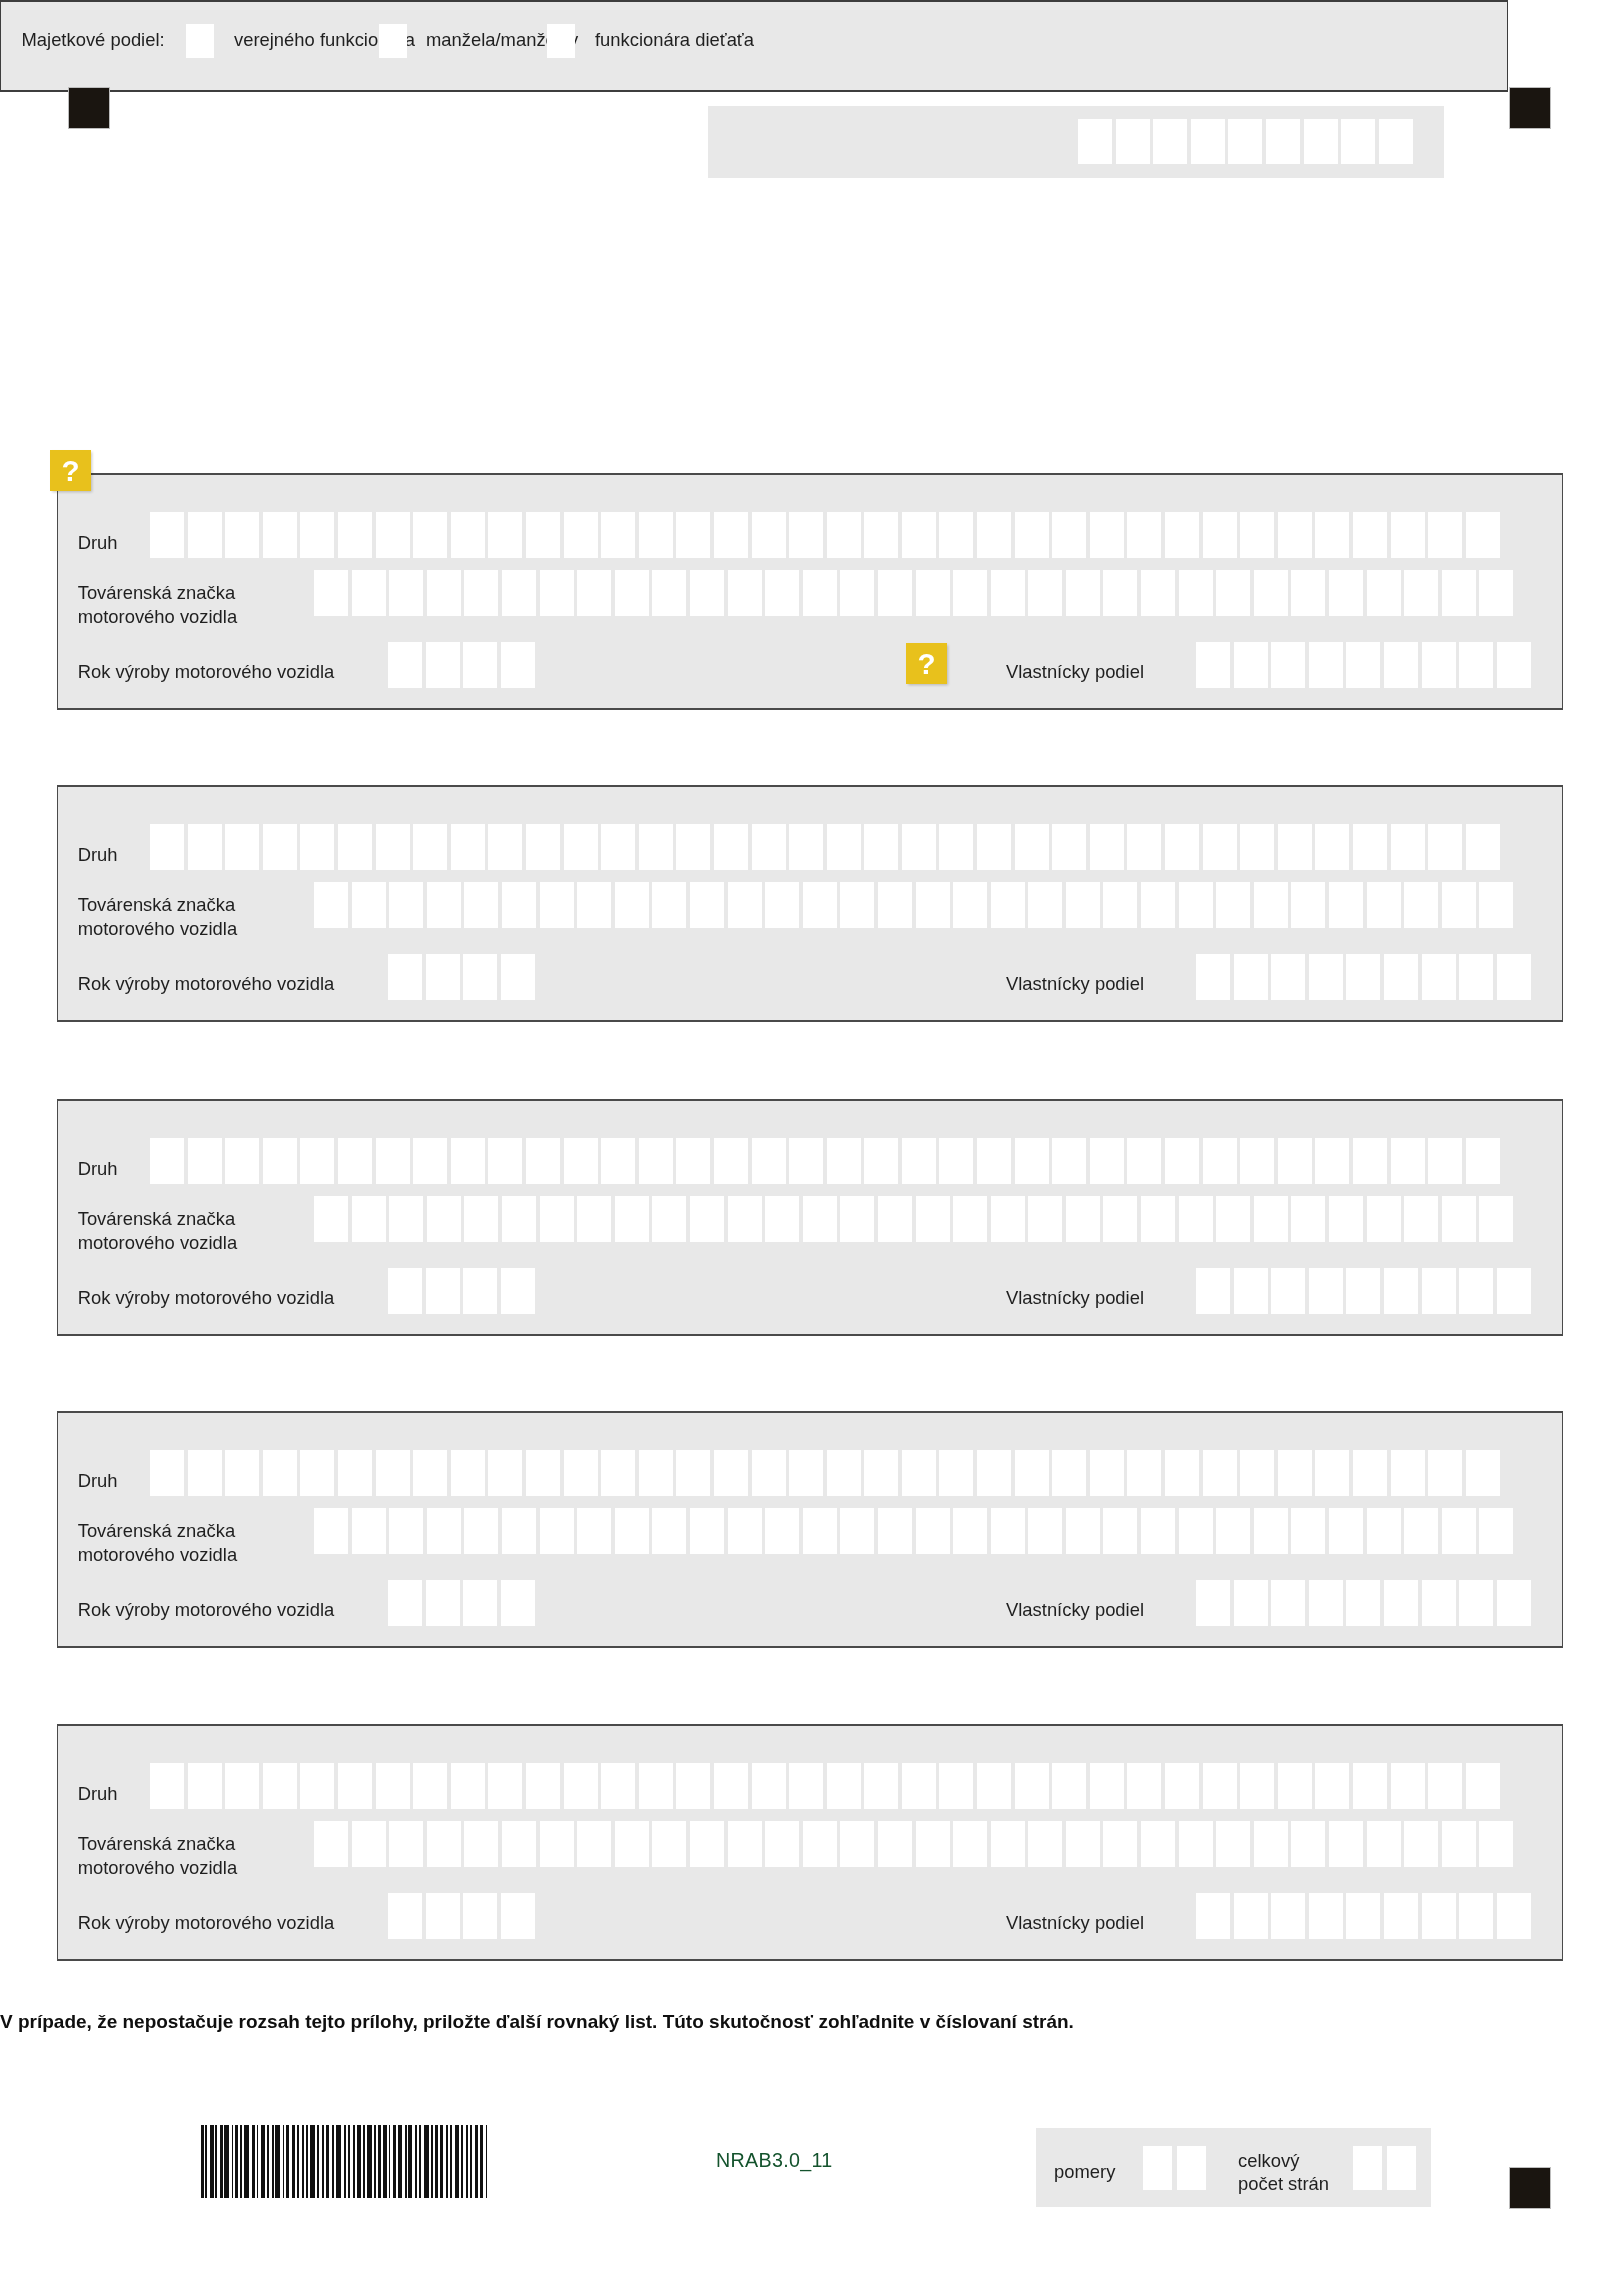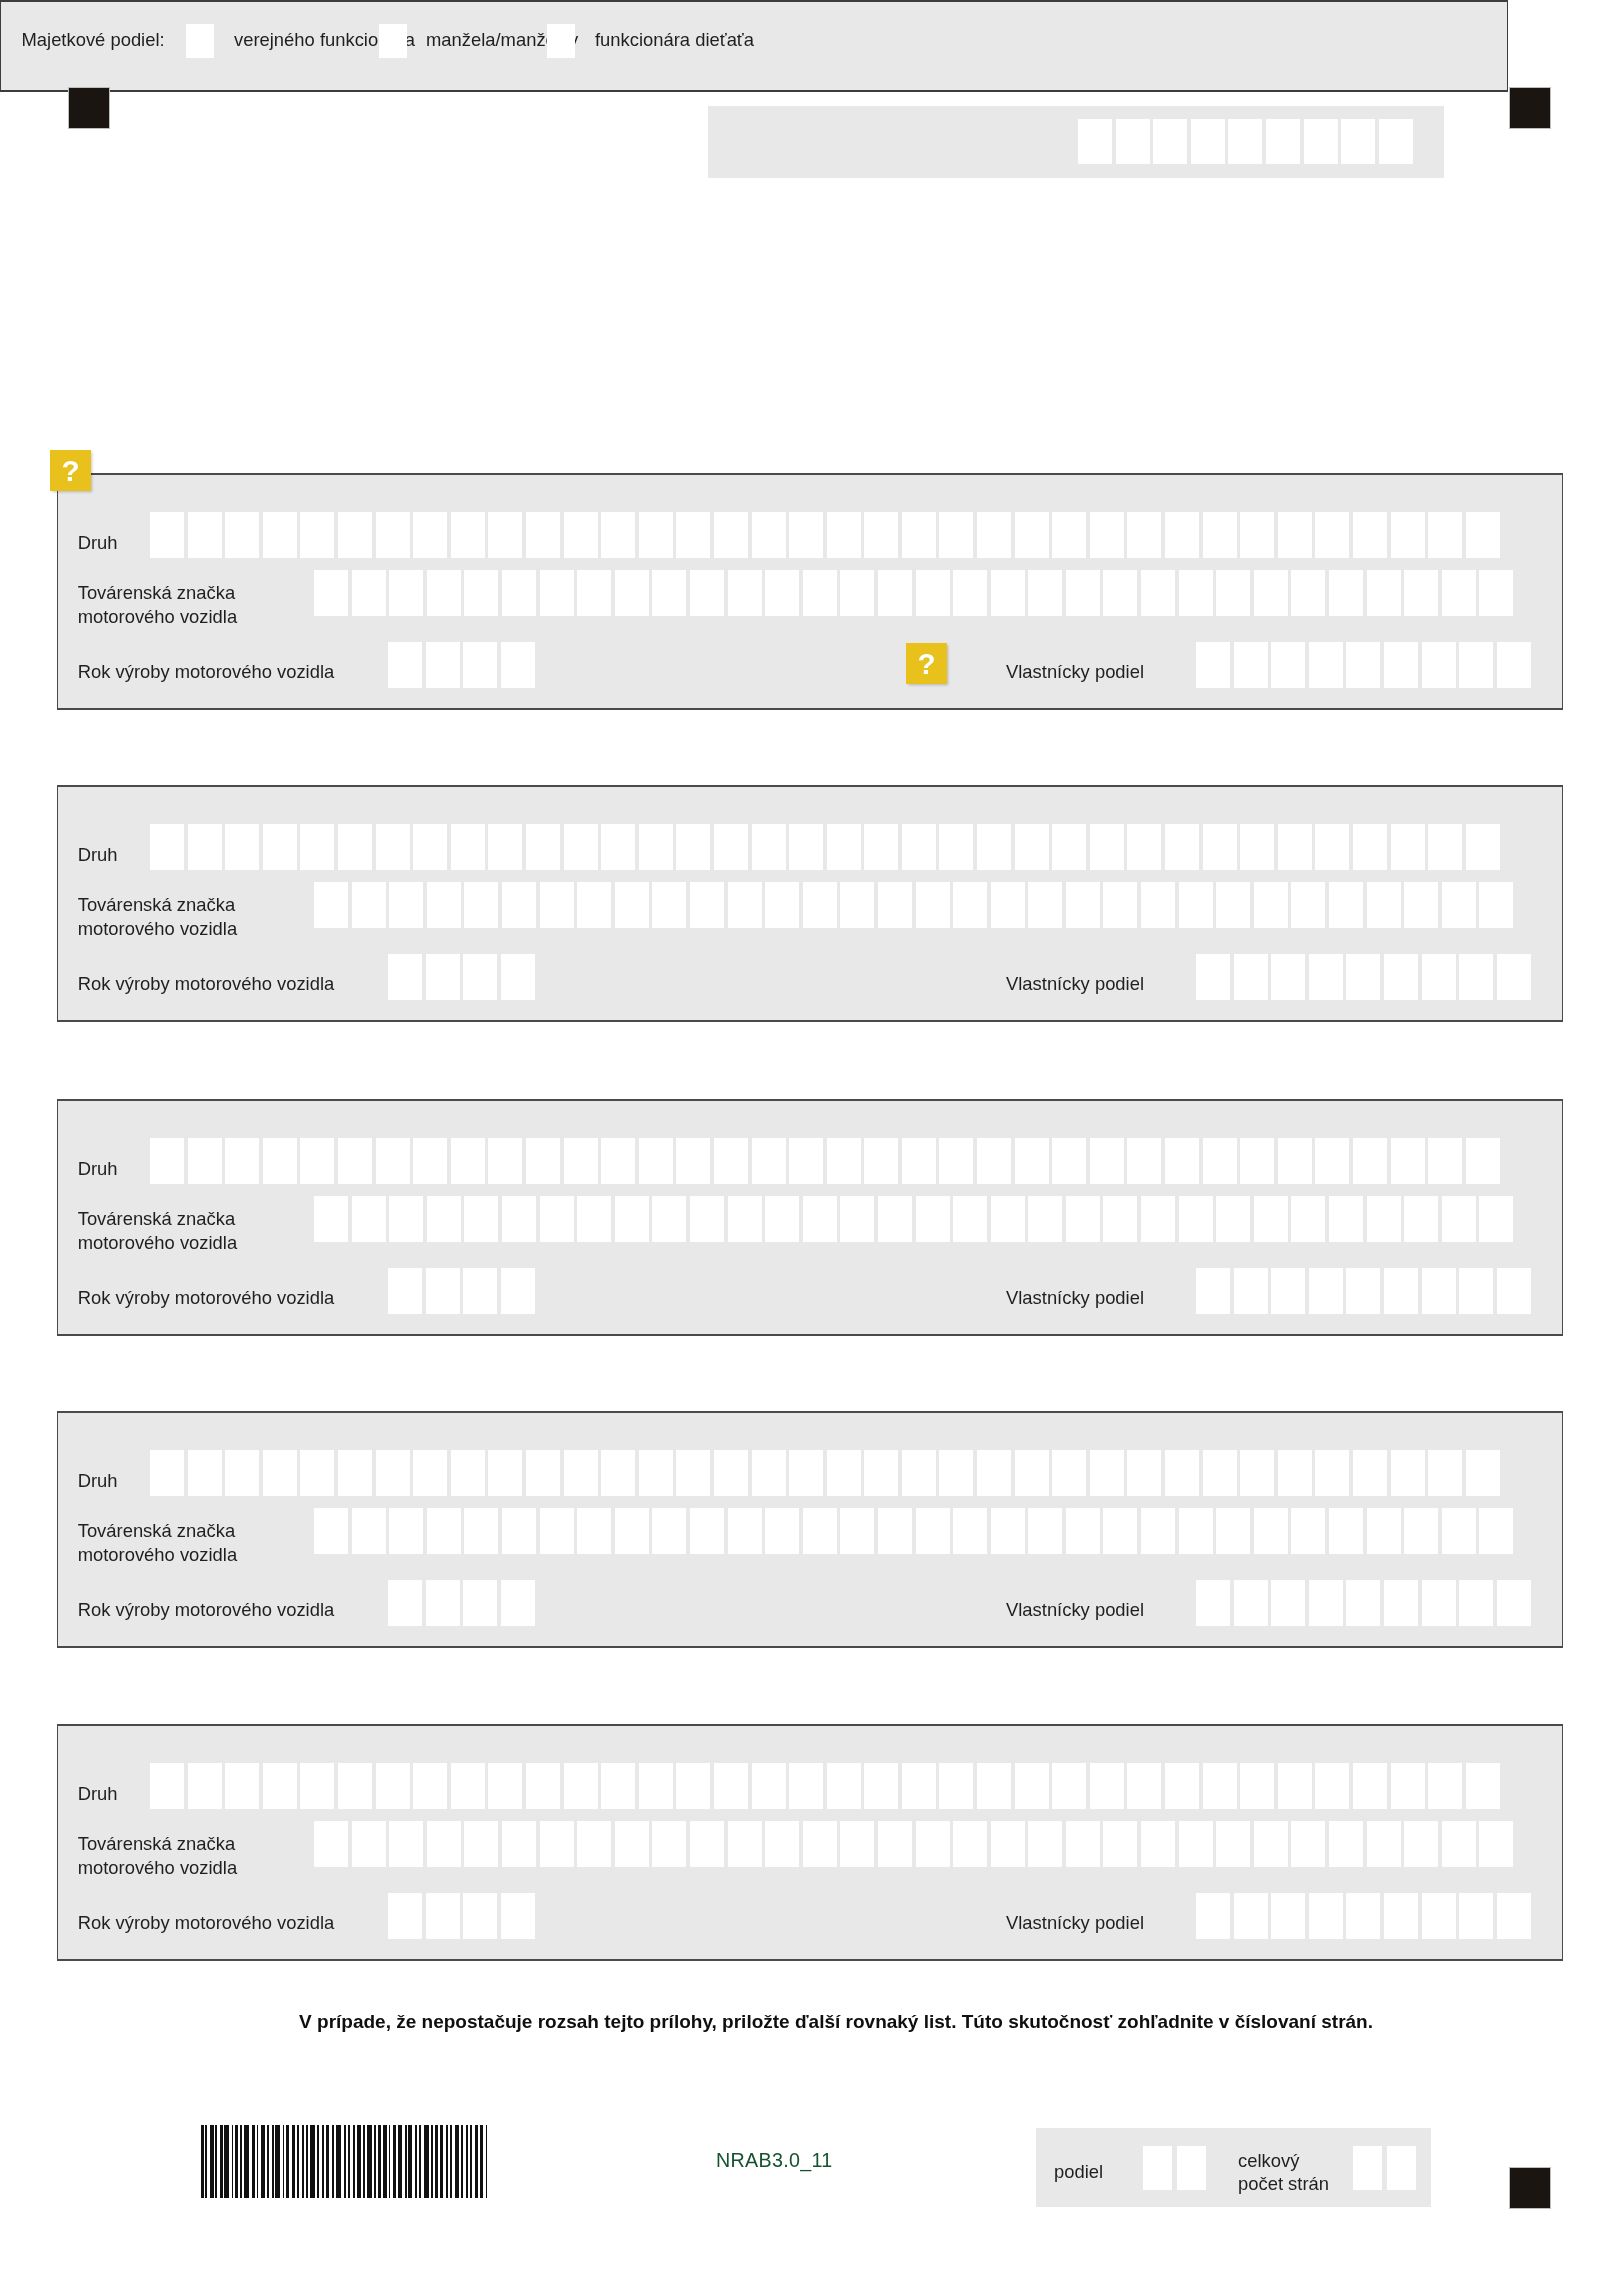--- a/index.html
+++ b/index.html
@@ -164,21 +164,21 @@
   }
   #help-badge-druh   { left: 50px; top: 450px; }
   #help-badge-podiel { left: 906px; top: 643px; }
 
   
   #footer-note {
     position: absolute;
     left: 0;
     top: 2011px;
     width: 1373px;
-    text-align: right;
+    text-align: left;
     font-size: 19px;
     font-weight: bold;
     color: #0f0f0f;
   }
 
   
   #barcode {
     position: absolute;
     left: 201px;
     top: 2125px;
@@ -753,21 +753,21 @@
         </div>
       </div>
     </div>
 
   <div id="footer-note">V prípade, že nepostačuje rozsah tejto prílohy, priložte ďalší rovnaký list. Túto skutočnosť zohľadnite v číslovaní strán.</div>
 
   <div id="barcode"><span style="width: 2.7px; margin-right: 1.8px;"></span><span style="width: 1.8px; margin-right: 2.7px;"></span><span style="width: 3.6px; margin-right: 1.8px;"></span><span style="width: 1.8px; margin-right: 2.7px;"></span><span style="width: 2.7px; margin-right: 1.8px;"></span><span style="width: 4.5px; margin-right: 2.7px;"></span><span style="width: 1.8px; margin-right: 1.8px;"></span><span style="width: 2.7px; margin-right: 2.7px;"></span><span style="width: 1.8px; margin-right: 1.8px;"></span><span style="width: 5.4px; margin-right: 2.7px;"></span><span style="width: 2.7px; margin-right: 1.8px;"></span><span style="width: 1.8px; margin-right: 2.7px;"></span><span style="width: 3.6px; margin-right: 1.8px;"></span><span style="width: 2.7px; margin-right: 2.7px;"></span><span style="width: 1.8px; margin-right: 1.8px;"></span><span style="width: 4.5px; margin-right: 2.7px;"></span><span style="width: 1.8px; margin-right: 1.8px;"></span><span style="width: 2.7px; margin-right: 2.7px;"></span><span style="width: 3.6px; margin-right: 1.8px;"></span><span style="width: 1.8px; margin-right: 2.7px;"></span><span style="width: 2.7px; margin-right: 1.8px;"></span><span style="width: 1.8px; margin-right: 2.7px;"></span><span style="width: 4.5px; margin-right: 1.8px;"></span><span style="width: 2.7px; margin-right: 2.7px;"></span><span style="width: 1.8px; margin-right: 1.8px;"></span><span style="width: 3.6px; margin-right: 2.7px;"></span><span style="width: 1.8px; margin-right: 1.8px;"></span><span style="width: 5.4px; margin-right: 2.7px;"></span><span style="width: 2.7px; margin-right: 1.8px;"></span><span style="width: 1.8px; margin-right: 2.7px;"></span><span style="width: 2.7px; margin-right: 1.8px;"></span><span style="width: 3.6px; margin-right: 2.7px;"></span><span style="width: 1.8px; margin-right: 1.8px;"></span><span style="width: 4.5px; margin-right: 2.7px;"></span><span style="width: 1.8px; margin-right: 1.8px;"></span><span style="width: 2.7px; margin-right: 2.7px;"></span><span style="width: 3.6px; margin-right: 1.8px;"></span><span style="width: 1.8px; margin-right: 2.7px;"></span><span style="width: 2.7px; margin-right: 1.8px;"></span><span style="width: 4.5px; margin-right: 2.7px;"></span><span style="width: 1.8px; margin-right: 1.8px;"></span><span style="width: 3.6px; margin-right: 2.7px;"></span><span style="width: 2.7px; margin-right: 1.8px;"></span><span style="width: 1.8px; margin-right: 2.7px;"></span><span style="width: 5.4px; margin-right: 1.8px;"></span><span style="width: 1.8px; margin-right: 2.7px;"></span><span style="width: 2.7px; margin-right: 1.8px;"></span><span style="width: 3.6px; margin-right: 2.7px;"></span><span style="width: 1.8px; margin-right: 1.8px;"></span><span style="width: 2.7px; margin-right: 2.7px;"></span><span style="width: 4.5px; margin-right: 1.8px;"></span><span style="width: 1.8px; margin-right: 2.7px;"></span><span style="width: 2.7px; margin-right: 1.8px;"></span><span style="width: 1.8px; margin-right: 2.7px;"></span><span style="width: 3.6px; margin-right: 1.8px;"></span><span style="width: 2.7px; margin-right: 2.7px;"></span><span style="width: 1.8px; margin-right: 1.8px;"></span></div>
   <div id="form-code">NRAB3.0_11</div>
 
   <div class="panel" id="page-counter-panel"></div>
-  <span class="pc-label" id="pc-label-strana">podiel</span>
+  <span class="pc-label" id="pc-label-strana">pomery</span>
   <span class="pc-label" id="pc-label-total">
     <span>celkový</span><br>
     <span>počet strán</span>
   </span>
   <span class="pc-boxes" id="pc-boxes-strana">
       <span class="cell"></span>
       <span class="cell"></span>
     </span>
   <span class="pc-boxes" id="pc-boxes-total">
       <span class="cell"></span>

